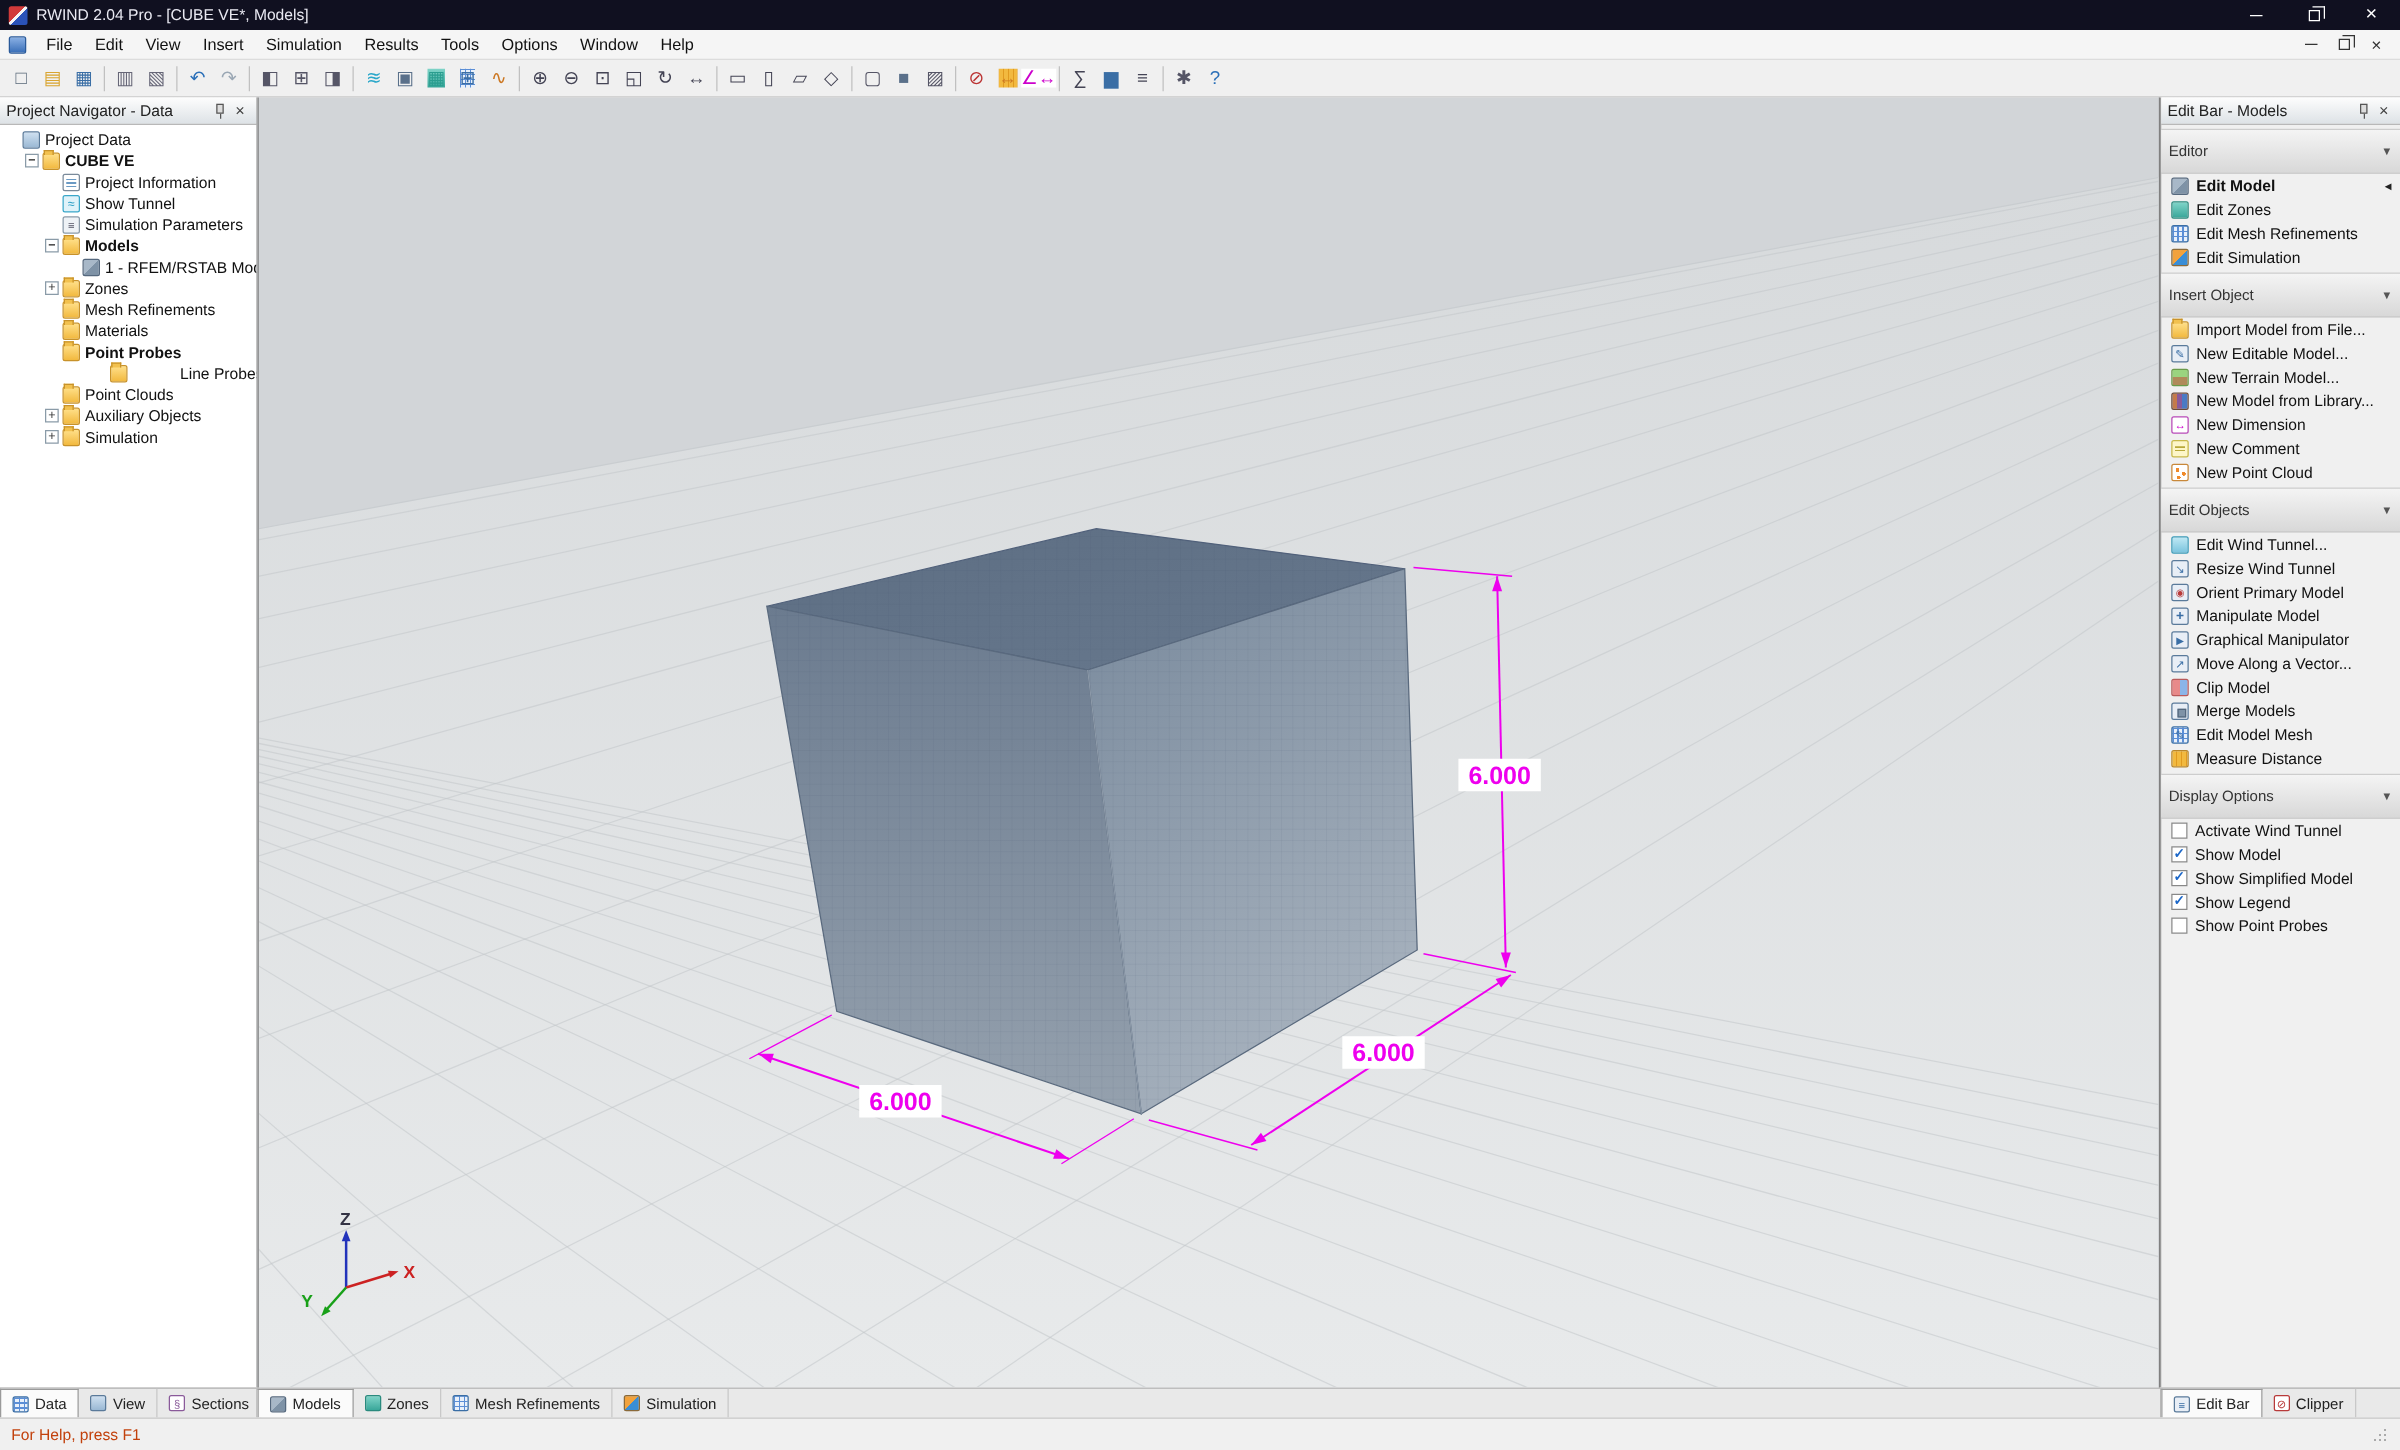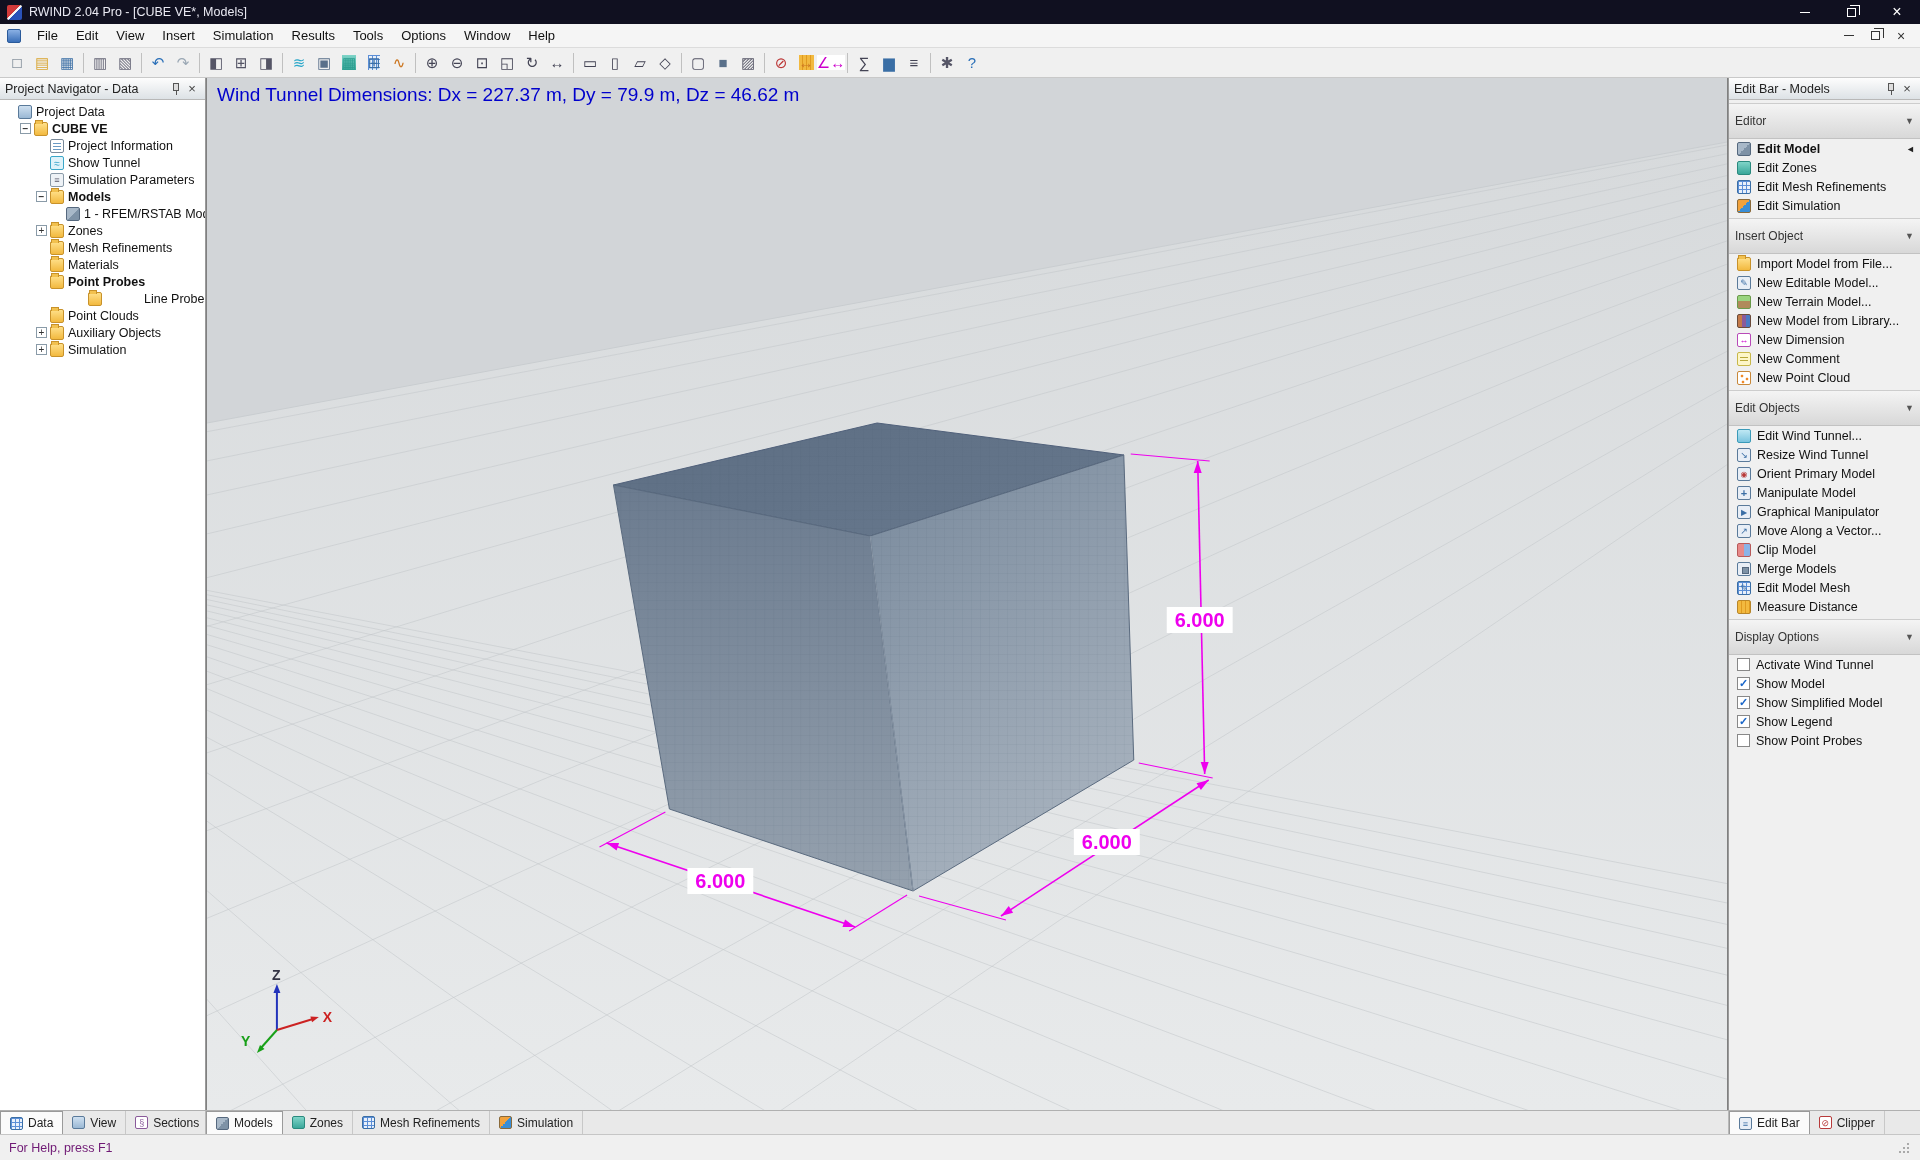--- a/index.html
+++ b/index.html
@@ -122,21 +122,21 @@
   
   .tabsrow{height:24px;background:#e9e9e9;border-top:1px solid #b0b0b0;display:flex;font-size:12px;flex:0 0 auto;}
   .tabs-left{width:206px;display:flex;border-right:1px solid #b8b8b8;flex:0 0 auto;}
   .tabs-center{flex:1;display:flex;}
   .tabs-right{width:192px;display:flex;border-left:1px solid #b8b8b8;flex:0 0 auto;}
   .tab{display:flex;align-items:center;gap:5px;padding:0 9px;border-right:1px solid #c8c8c8;color:#222;white-space:nowrap;}
   .tab .mini{width:13px;height:13px;}
   .tab.active{background:#fbfbfb;border:1px solid #9a9a9a;border-bottom:none;}
 
   
-  .statusbar{height:26px;background:#f0f0f0;border-top:1px solid #c6c6c6;display:flex;align-items:center;padding:0 9px;font-size:12.5px;color:#701a75;flex:0 0 auto;}
+  .statusbar{height:26px;background:#f0f0f0;border-top:1px solid #c6c6c6;display:flex;align-items:center;padding:0 9px;font-size:12.5px;color:#c2410c;flex:0 0 auto;}
   .grip{margin-left:auto;width:14px;height:14px;background:radial-gradient(circle at 3px 11px,#aaa 1px,transparent 1.2px),radial-gradient(circle at 7px 11px,#aaa 1px,transparent 1.2px),radial-gradient(circle at 11px 11px,#aaa 1px,transparent 1.2px),radial-gradient(circle at 7px 7px,#aaa 1px,transparent 1.2px),radial-gradient(circle at 11px 7px,#aaa 1px,transparent 1.2px),radial-gradient(circle at 11px 3px,#aaa 1px,transparent 1.2px);}
 </style>
 </head>
 <body>
 
 <div class="app">
 
   <div class="titlebar">
     <div class="tb-appicon"></div>
     <div class="tb-title">RWIND 2.04 Pro - [CUBE VE*, Models]</div>
@@ -529,21 +529,20 @@
           <polygon points="0,-46 -3.5,-37 3.5,-37" style="fill:var(--axis-z,#2233bb)"></polygon>
           <text x="-5" y="-50" fill="#333344">Z</text>
           <line x1="0" y1="0" x2="36" y2="-11" style="stroke:var(--axis-x,#cc2222)" stroke-width="2"></line>
           <polygon points="42,-13 35.2,-7.8 33.5,-13.5" style="fill:var(--axis-x,#cc2222)"></polygon>
           <text x="46" y="-8" style="fill:var(--axis-x,#cc2222)">X</text>
           <line x1="0" y1="0" x2="-16" y2="18" style="stroke:var(--axis-y,#18a018)" stroke-width="2"></line>
           <polygon points="-20,23 -16.9,15 -12.4,19" style="fill:var(--axis-y,#18a018)"></polygon>
           <text x="-36" y="16" style="fill:var(--axis-y,#18a018)">Y</text>
         </g>
       </svg>
-      <div class="vp-title">Wind Tunnel Dimensions: Dx = 227.37 m, Dy = 79.9 m, Dz = 46.62 m</div>
     </div>
 
     <div class="right-panel">
       <div class="panel-header">
         <span class="ph-title">Edit Bar - Models</span>
         <span class="ph-btn">
             <span class="pin"></span>
           </span>
         <span class="ph-btn ph-close">
             <span>×</span>

